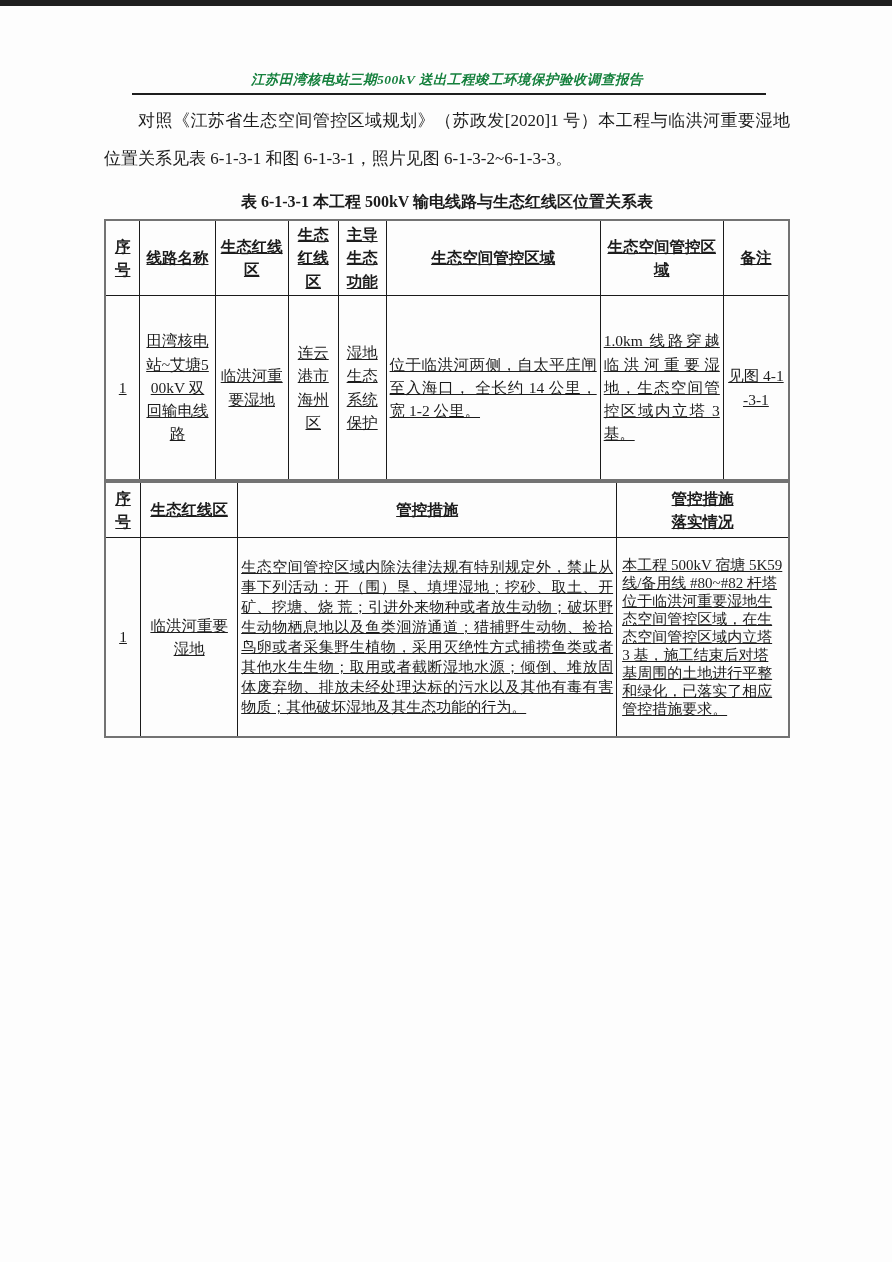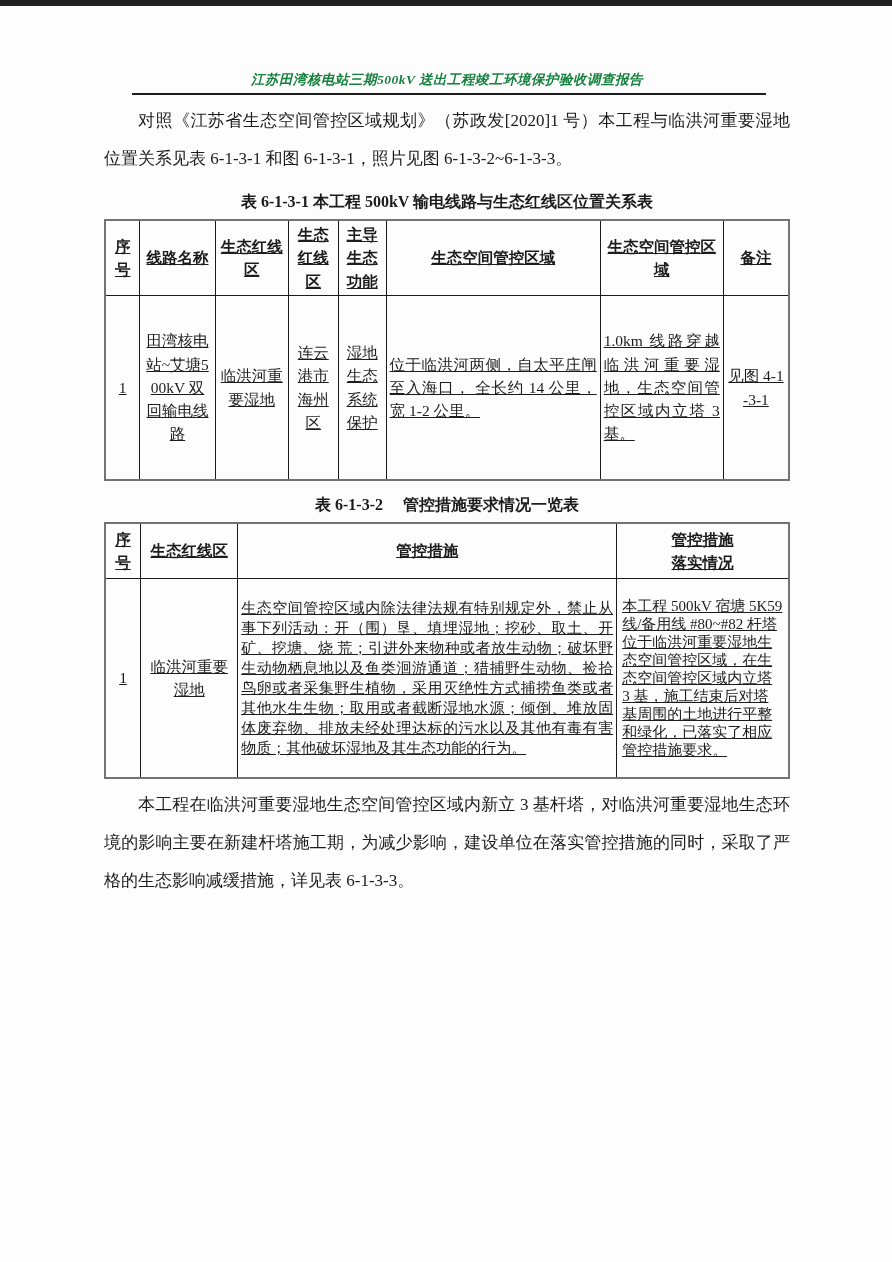--- a/index.html
+++ b/index.html
@@ -129,21 +129,20 @@
       <td>连云港市海州区</td>
       <td>湿地生态系统保护</td>
       <td class="justify">位于临洪河两侧，自太平庄闸至入海口， 全长约 14 公里，宽 1-2 公里。</td>
       <td class="justify">1.0km 线路穿越临洪河重要湿地，生态空间管控区域内立塔 3 基。</td>
       <td>见图 4-1-3-1</td>
     </tr>
   </tbody>
     </table>
 
 
-  <div class="table-title">表 6-1-3-2　 管控措施要求情况一览表</div>
 
   <table id="table2">
     <colgroup>
       <col style="width:5.2%">
         <col style="width:14.2%">
         <col style="width:55.4%">
         <col style="width:25.2%">
     </colgroup>
     <tbody>
         <tr class="head">
@@ -155,16 +154,15 @@
     </tr>
     <tr class="body">
       <td>1</td>
       <td>临洪河重要湿地</td>
       <td class="justify measures">生态空间管控区域内除法律法规有特别规定外，禁止从事下列活动：开（围）垦、填埋湿地；挖砂、取土、开矿、挖塘、烧 荒；引进外来物种或者放生动物；破坏野生动物栖息地以及鱼类洄游通道；猎捕野生动物、捡拾鸟卵或者采集野生植物，采用灭绝性方式捕捞鱼类或者其他水生生物；取用或者截断湿地水源；倾倒、堆放固体废弃物、排放未经处理达标的污水以及其他有毒有害物质；其他破坏湿地及其生态功能的行为。</td>
       <td class="left status">本工程 500kV 宿塘 5K59 线/备用线 #80~#82 杆塔位于临洪河重要湿地生态空间管控区域，在生态空间管控区域内立塔 3 基，施工结束后对塔基周围的土地进行平整和绿化，已落实了相应管控措施要求。</td>
     </tr>
   </tbody>
     </table>
 
-  <p class="para">本工程在临洪河重要湿地生态空间管控区域内新立 3 基杆塔，对临洪河重要湿地生态环境的影响主要在新建杆塔施工期，为减少影响，建设单位在落实管控措施的同时，采取了严格的生态影响减缓措施，详见表 6-1-3-3。</p>
 
 
 </div>
 
 </body></html>

